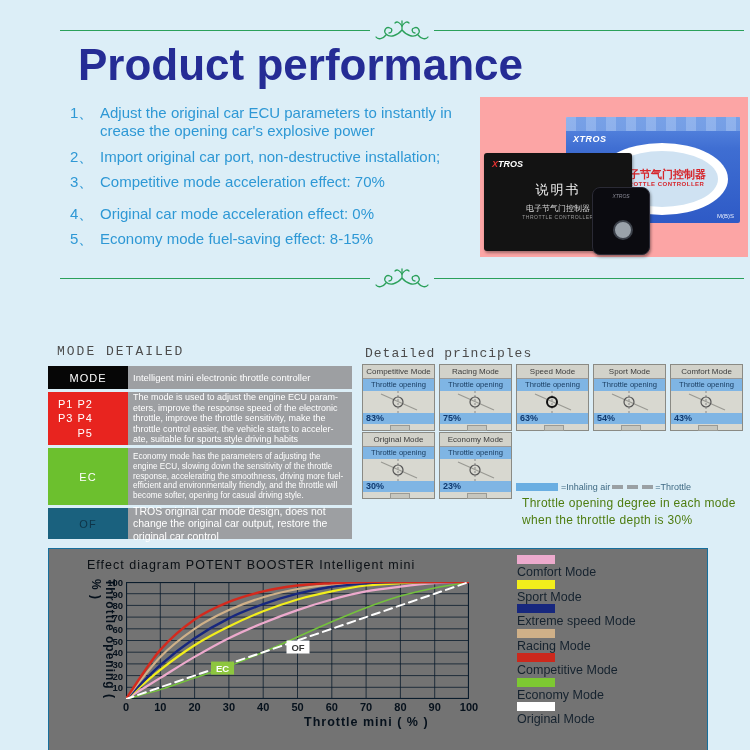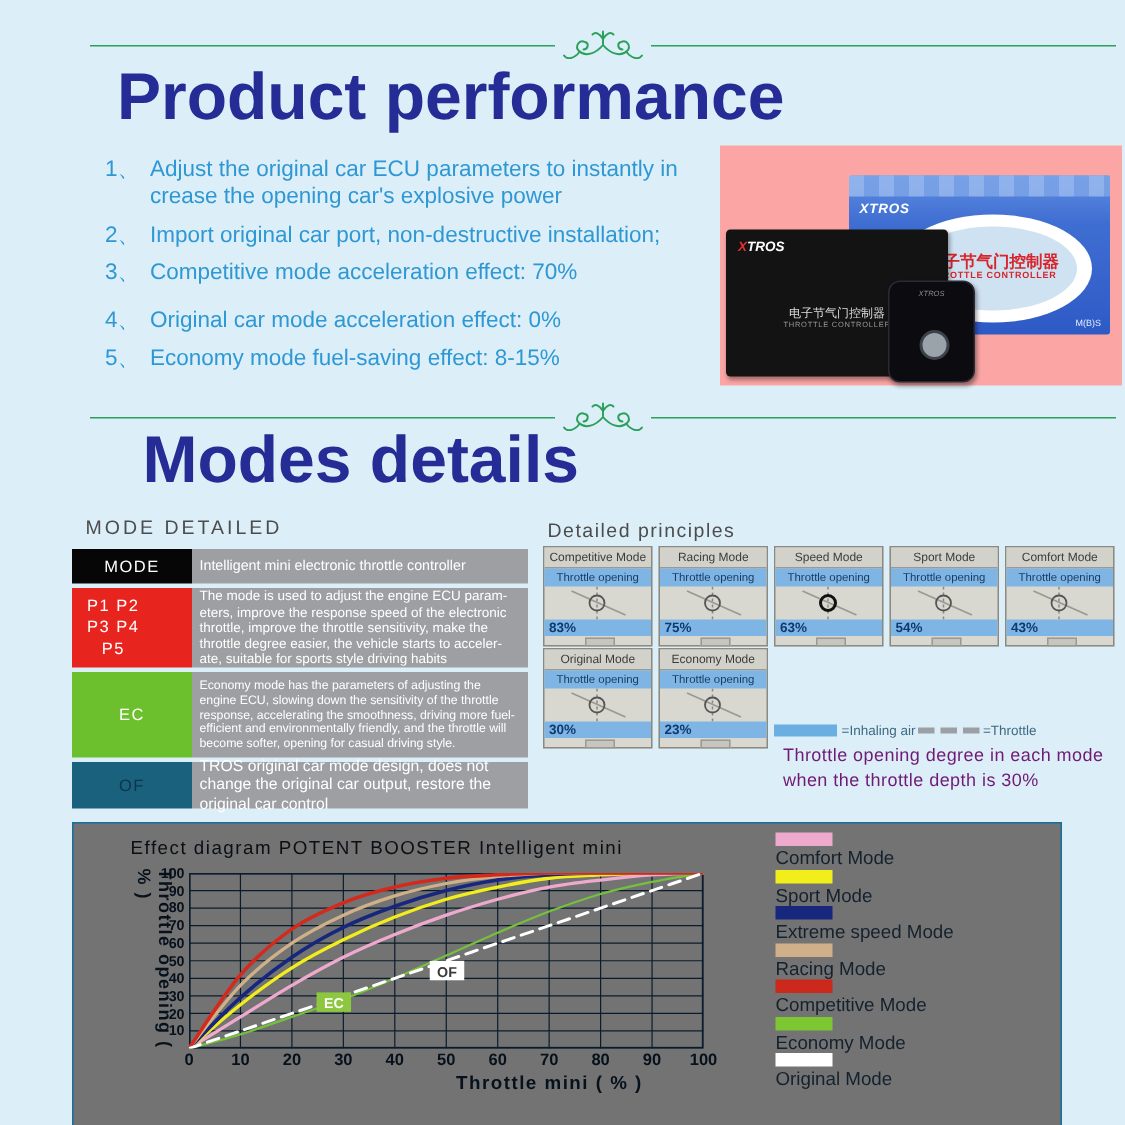--- a/index.html
+++ b/index.html
@@ -37,49 +37,49 @@
   .manual-brand{position:absolute;left:8px;top:6px;color:#fff;font-size:9px;font-style:italic;font-weight:bold;}
   .manual-brand::first-letter{color:#e03030;}
   .manual-title{position:absolute;left:0;right:0;top:28px;text-align:center;color:#f2f2f2;font-size:13px;letter-spacing:2px;}
   .manual-cn{position:absolute;left:0;right:0;top:50px;text-align:center;color:#ddd;font-size:8px;}
   .manual-en{position:absolute;left:0;right:0;top:61px;text-align:center;color:#999;font-size:5px;letter-spacing:.5px;}
   .device{position:absolute;left:112px;top:90px;width:56px;height:66px;background:#0b0b10;border:1px solid #2a2a35;border-radius:8px;box-shadow:1px 2px 3px rgba(0,0,0,.4);}
   .device-brand{position:absolute;left:0;right:0;top:5px;text-align:center;color:#8a8a96;font-size:5px;font-style:italic;}
   .device-btn{position:absolute;left:50%;top:32px;width:16px;height:16px;margin-left:-8px;border-radius:50%;background:#9aa2aa;border:2px solid #3c414a;}
 
   
-  .sec-label{position:absolute;color:#4c4c4c;font-size:13px;letter-spacing:2px;}
+  .sec-label{position:absolute;color:#4c4c4c;font-size:13px;letter-spacing:2px;font-family:Liberation Mono, monospace;}
   #mode-detailed{left:57px;top:344px;}
   #detailed-principles{left:365px;top:346px;letter-spacing:1px;}
 
   
   #mode-table{position:absolute;left:48px;top:366px;width:304px;}
   .mrow{display:flex;margin-bottom:3px;}
-  .mkey{width:80px;flex:none;color:#fff;display:flex;align-items:center;justify-content:center;font-size:11px;letter-spacing:1px;white-space:pre-line;text-align:center;}
+  .mkey{width:80px;flex:none;color:#fff;display:flex;align-items:center;justify-content:center;font-size:11px;letter-spacing:1px;white-space:pre-line;text-align:right;}
   .mkey.pkey{justify-content:flex-start;padding-left:10px;box-sizing:border-box;line-height:1.3;}
   .mdesc{flex:1;background:#9d9fa2;color:#fff;padding:2px 5px;box-sizing:border-box;display:flex;flex-direction:column;justify-content:center;line-height:1.18;}
 
   
   .cards{position:absolute;display:flex;gap:4px;}
   #cards-row1{left:362px;top:364px;}
   #cards-row2{left:362px;top:432px;}
   .card{width:73px;background:#d8d8d0;border:1px solid #8a8a84;box-sizing:border-box;}
   .card-head{height:13px;background:#d2d2ca;border-bottom:1px solid #999;font-size:8px;color:#3c3c3c;text-align:center;line-height:13px;white-space:nowrap;overflow:hidden;}
   .band{background:#7fb5e4;color:#173a5e;}
   .band.top{height:12px;font-size:7.6px;text-align:center;line-height:12px;white-space:nowrap;overflow:hidden;}
   .cmid{height:22px;position:relative;}
   .band.bot{height:11px;font-size:9px;font-weight:bold;color:#0f3a70;line-height:11px;padding-left:3px;}
   .cnotch{height:6px;position:relative;}
   .cnotch::after{content:"";position:absolute;left:50%;top:1px;width:18px;height:4px;margin-left:-9px;background:#c6c6be;border:1px solid #9a9a94;}
 
   
   #plegend{position:absolute;left:516px;top:482px;display:flex;align-items:center;font-size:9px;color:#3f6a84;white-space:nowrap;}
   .pl-bar{width:42px;height:8px;background:#6aaee2;margin-right:3px;}
   .pl-dash{width:11px;height:4px;background:#9aa0a4;margin:0 2px;display:inline-block;}
-  .pcaption{position:absolute;left:522px;color:#701a75;font-size:12px;letter-spacing:.3px;}
+  .pcaption{position:absolute;left:522px;color:#4d7c0f;font-size:12px;letter-spacing:.3px;}
   #pcap1{top:496px;} #pcap2{top:513px;}
 
   
   #panel{position:absolute;left:48px;top:548px;width:660px;height:222px;background:#737373;border:1px solid #176f9c;box-sizing:border-box;}
   #chart-title{position:absolute;left:38px;top:9px;color:#0a0f14;font-size:12.5px;letter-spacing:1px;}
   #plot-wrap{position:absolute;left:77px;top:33px;width:343px;height:117px;}
   #ylab{position:absolute;left:40px;top:30px;height:128px;writing-mode:vertical-rl;color:#06111c;font-weight:bold;font-size:12px;letter-spacing:1px;}
   #yticks{position:absolute;left:48px;top:33px;width:26px;height:117px;}
   .ytick{position:absolute;right:0;width:26px;text-align:right;font-size:9.5px;font-weight:bold;color:#06111c;}
   #xticks{position:absolute;left:77px;top:152px;width:343px;height:14px;}
@@ -141,20 +141,21 @@
       <div class="box-brand">XTROS</div>
       <div class="box-oval">
         <div class="oval-inner"></div>
         <div class="box-cn">电子节气门控制器</div>
         <div class="box-en">THROTTLE CONTROLLER</div>
       </div>
       <div class="box-model">M(B)S</div>
     </div>
     <div class="manual">
       <div class="manual-brand">XTROS</div>
+      <div class="manual-title">说明书</div>
       <div class="manual-cn">电子节气门控制器</div>
       <div class="manual-en">THROTTLE CONTROLLER</div>
     </div>
     <div class="device">
       <div class="device-brand">XTROS</div>
       <div class="device-btn"></div>
     </div>
   </div>
 
   <div class="orn" id="orn2">
@@ -165,33 +166,32 @@
           <path d="M32 8 q-4 -6 -7 -3"></path>
           <path d="M32 8 q4 -6 7 -3"></path>
         <path d="M32 12 c-5 6 -12 8 -16 4 c-3 -3 0 -8 4 -6 c3 1 2 5 -1 5"></path>
         <path d="M32 12 c5 6 12 8 16 4 c3 -3 0 -8 -4 -6 c-3 1 -2 5 1 5"></path>
         <path d="M16 17 c-3 4 -8 5 -10 2"></path>
           <path d="M48 17 c3 4 8 5 10 2"></path>
       </g>
     </svg>
   </div>
 
-  <div class="h1" id="h-modes">Modes details</div>
 
   <div class="sec-label" id="mode-detailed">MODE DETAILED</div>
   <div id="mode-table">
       <div class="mrow" style="height: 23px;">
         <div class="mkey" style="background: rgb(6, 6, 6); color: rgb(255, 255, 255);">MODE</div>
         <div class="mdesc" style="font-size: 9.5px;">Intelligent mini electronic throttle controller</div>
       </div>
       <div class="mrow" style="height: 53px;">
         <div class="mkey pkey" style="background: rgb(232, 36, 31); color: rgb(255, 255, 255);">P1  P2
 P3  P4
 P5</div>
-        <div class="mdesc" style="font-size: 9px;">The mode is used to adjust the engine ECU param-eters, improve the response speed of the electronic throttle, improve the throttle sensitivity, make the throttle degree easier, the vehicle starts to acceler-ate, suitable for sports style driving habits</div>
+        <div class="mdesc" style="font-size: 9px;">The mode is used to adjust the engine ECU param-eters, improve the response speed of the electronic throttle, improve the throttle sensitivity, make the throttle control easier, the vehicle starts to acceler-ate, suitable for sports style driving habits</div>
       </div>
       <div class="mrow" style="height: 57px;">
         <div class="mkey" style="background: rgb(108, 192, 46); color: rgb(255, 255, 255);">EC</div>
         <div class="mdesc" style="font-size: 8.2px;">Economy mode has the parameters of adjusting the engine ECU, slowing down the sensitivity of the throttle response, accelerating the smoothness, driving more fuel-efficient and environmentally friendly, and the throttle will become softer, opening for casual driving style.</div>
       </div>
       <div class="mrow" style="height: 31px;">
         <div class="mkey" style="background: rgb(26, 97, 126); color: rgb(14, 52, 72);">OF</div>
         <div class="mdesc" style="font-size: 10.5px;">TROS  original car mode design, does not change the original car output, restore the original car control</div>
       </div>
     </div>

